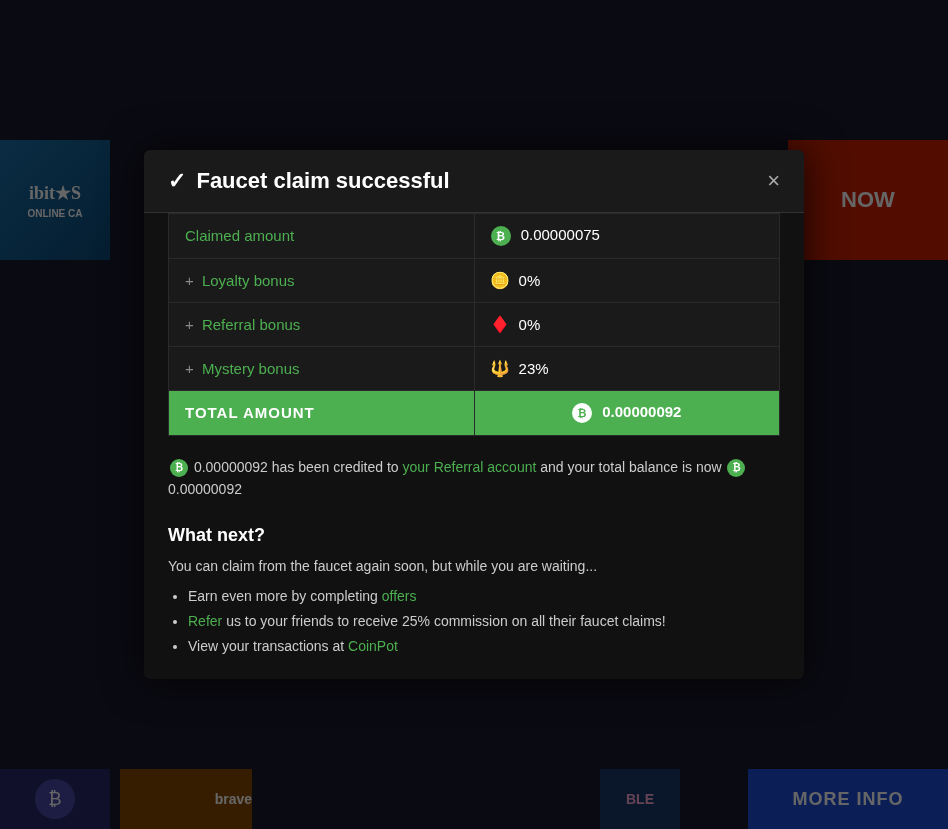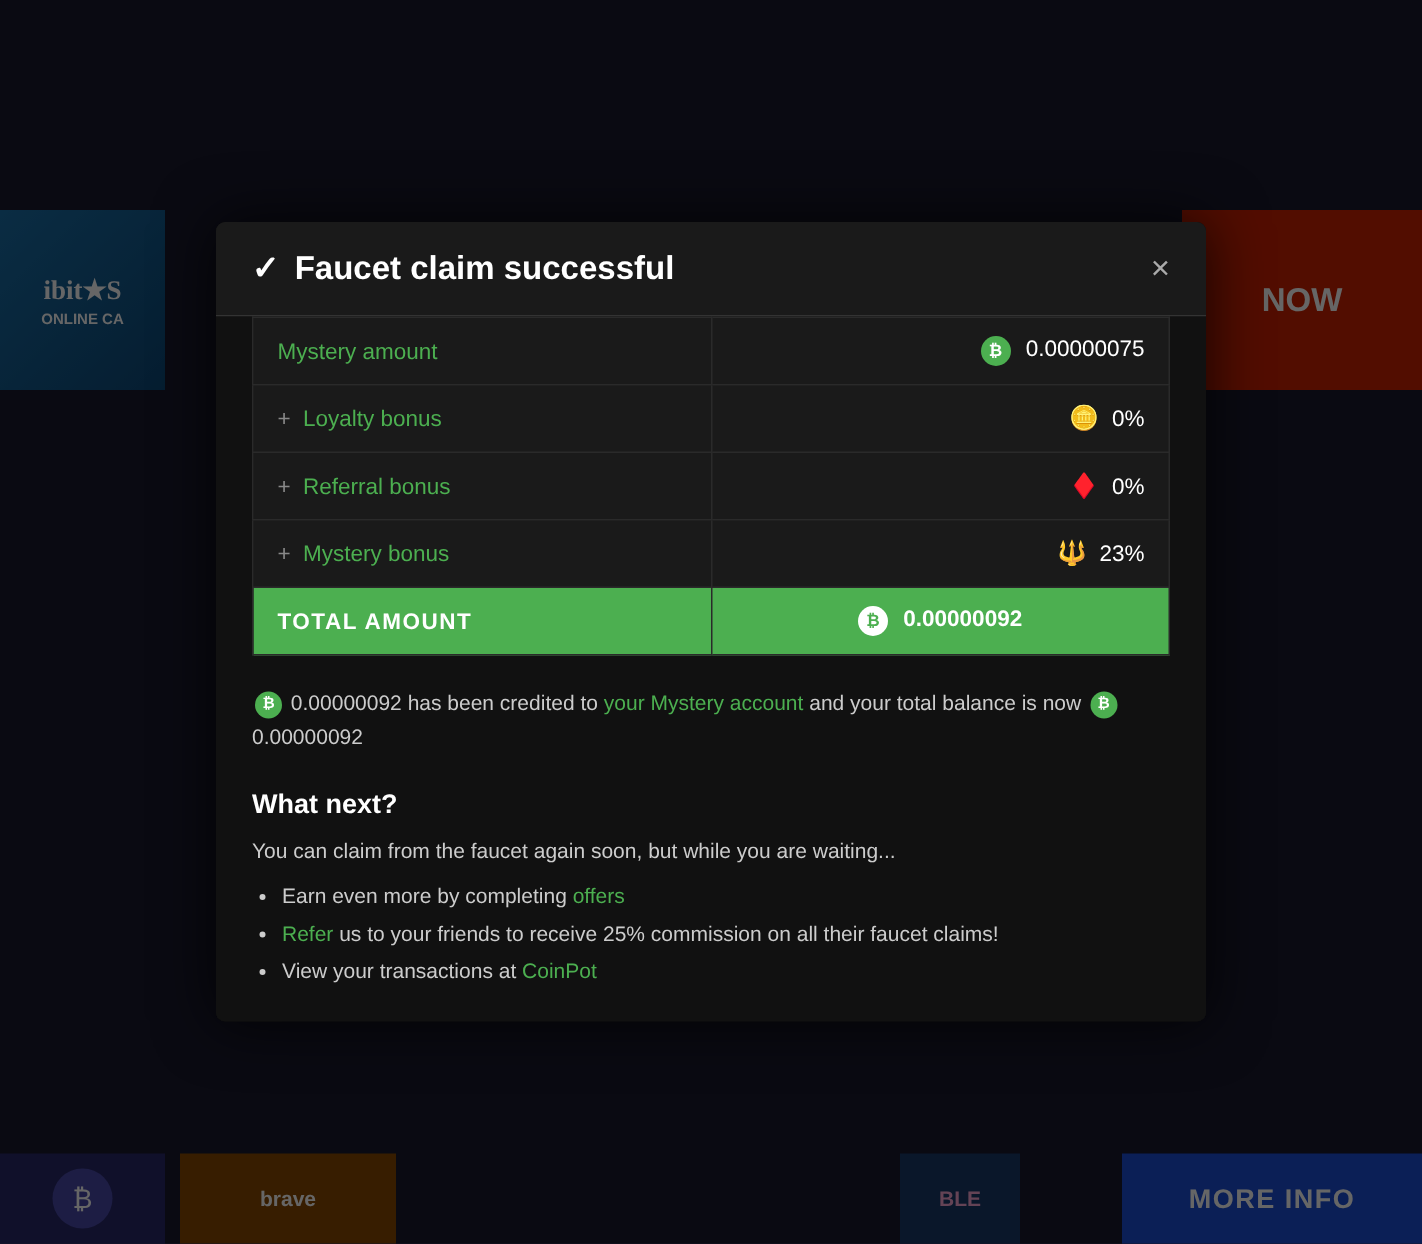--- a/index.html
+++ b/index.html
@@ -81,27 +81,27 @@
       color: white;
       font-size: 18px;
       font-weight: bold;
       letter-spacing: 1px;
     }
 
     .bg-bottom-mid {
       position: absolute;
       left: 120px;
       bottom: 0;
-      width: 144px;
+      width: 132px;
       height: 60px;
       background: #8a4a00;
       z-index: 0;
       display: flex;
       align-items: center;
-      justify-content: center;
+      justify-content: flex-end;
       color: white;
       font-size: 14px;
       font-weight: bold;
     }
 
     .bg-bottom-ble {
       position: absolute;
       left: 600px;
       bottom: 0;
       width: 80px;
@@ -192,21 +192,21 @@
     .bonus-table .label-cell {
       color: #4caf50;
       background: #1a1a1a;
       width: 50%;
       font-weight: 500;
     }
 
     .bonus-table .value-cell {
       color: white;
       background: #1a1a1a;
-      text-align: right;
+      text-align: left;
       width: 50%;
       margin-left: 25px;
     }
 
     .bonus-table .plus-sign {
       color: #888;
       margin-right: 4px;
     }
 
     .total-row td {
@@ -366,21 +366,21 @@
       </div>
       <button class="close-btn">×</button>
     </div>
 
     <div class="modal-body">
 
       <table class="bonus-table">
         <tbody>
 
           <tr>
-            <td class="label-cell">Mystery amount</td>
+            <td class="label-cell">Claimed amount</td>
             <td class="value-cell">
               <span class="btc-icon">₿</span>
               <span>0.00000075</span>
             </td>
           </tr>
 
           <tr>
             <td class="label-cell">
               <span class="plus-sign">+</span>
               <span>Loyalty bonus</span>
@@ -422,21 +422,21 @@
               <span>0.00000092</span>
             </td>
           </tr>
         </tbody>
       </table>
 
       <div class="credit-message">
         <span class="btc-inline">₿</span>
         <span>0.00000092</span>
         <span>has been credited to</span>
-        <a href="#" class="green-link">your Mystery account</a>
+        <a href="#" class="green-link">your Referral account</a>
         <span>and your total balance is now</span>
         <span class="btc-inline">₿</span>
         <span>0.00000092</span>
       </div>
 
       <div class="what-next">
         <h2>What next?</h2>
         <p>You can claim from the faucet again soon, but while you are waiting...</p>
         <ul>
           <li>

